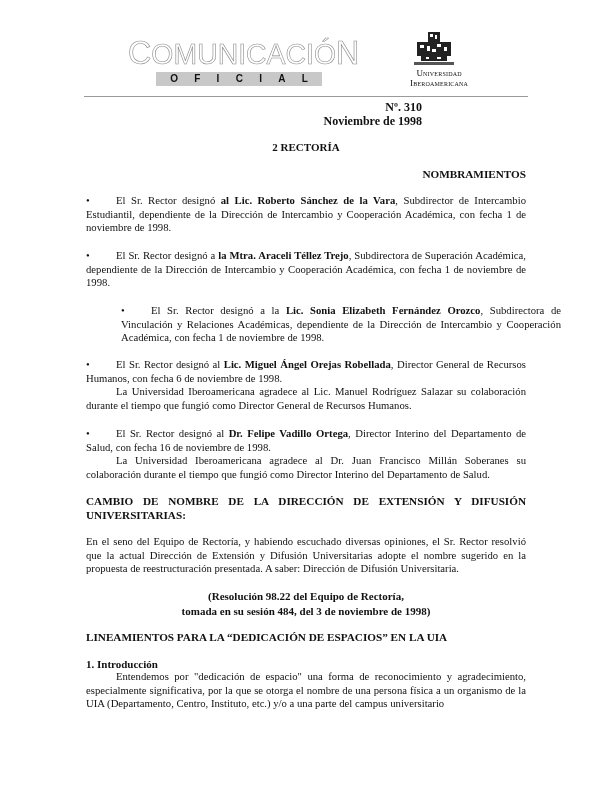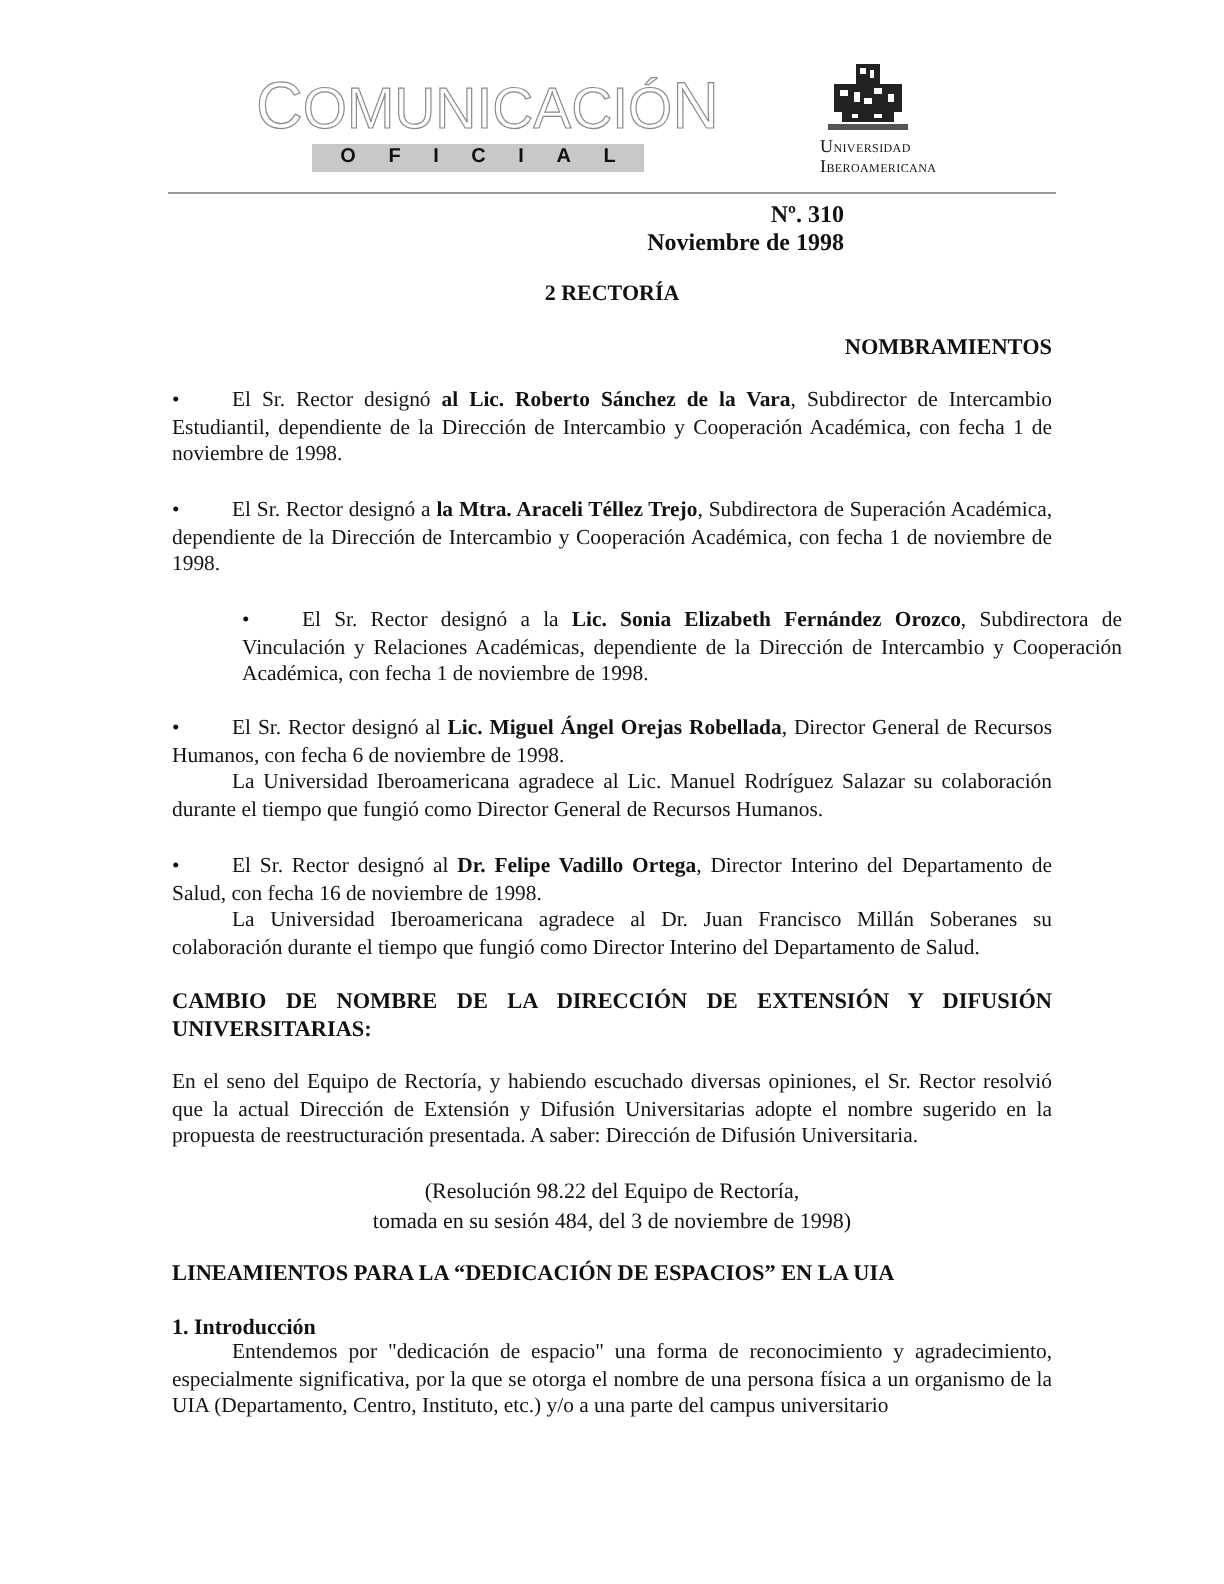--- a/index.html
+++ b/index.html
@@ -63,20 +63,21 @@
       box-sizing: border-box;
     }
     .masthead-bar span { display: inline-block; }
 
     .uni-logo {
       position: absolute;
       left: 408px;
       top: 32px;
       width: 90px;
       height: 58px;
+      text-align: center;
     }
     .crest {
       position: absolute;
       left: 9px;
       top: 0;
       width: 34px;
       height: 30px;
     }
     .crest-motto {
       position: absolute;
@@ -147,21 +148,21 @@
     }
     .indent {
       display: inline-block;
       width: 30px;
     }
     b { font-weight: bold; }
     .centered-bold {
       position: absolute;
       left: 0; width: 612px;
       text-align: center;
-      font-weight: normal;
+      font-weight: bold;
       font-size: 11px;
       line-height: 15px;
     }
   </style>
 </head>
 <body>
 
 <div class="page">
 
   <div class="masthead">

